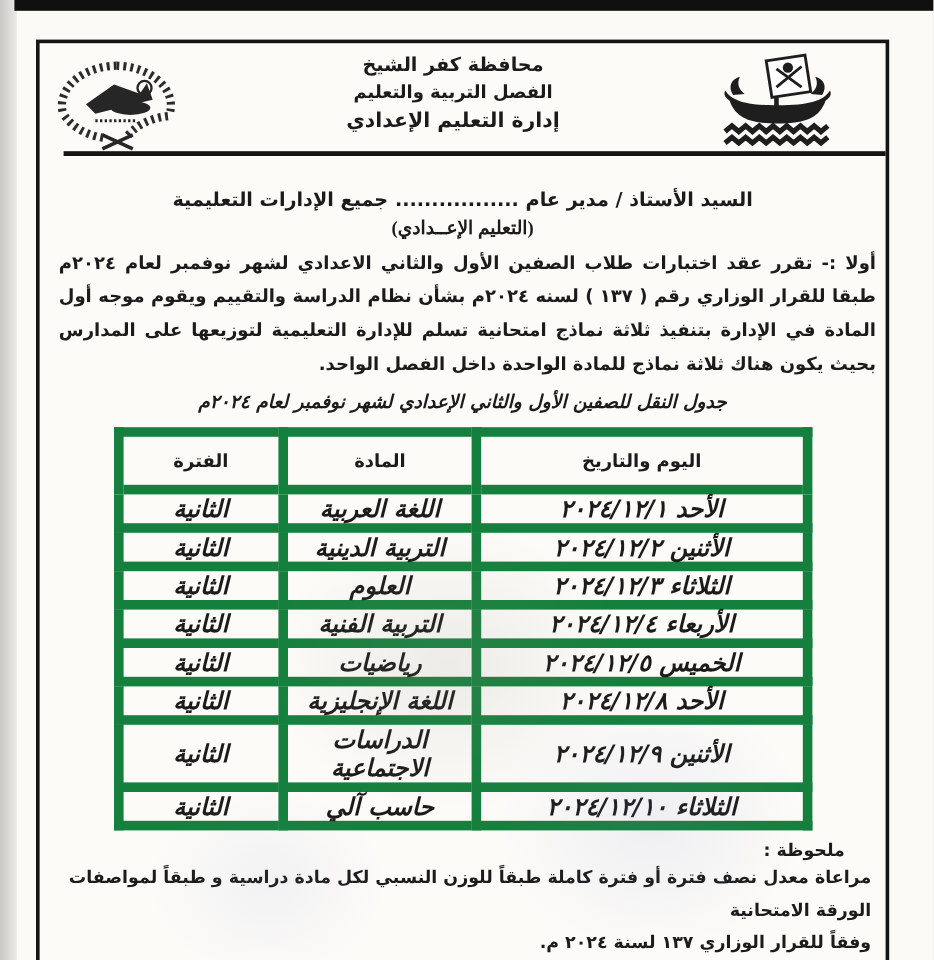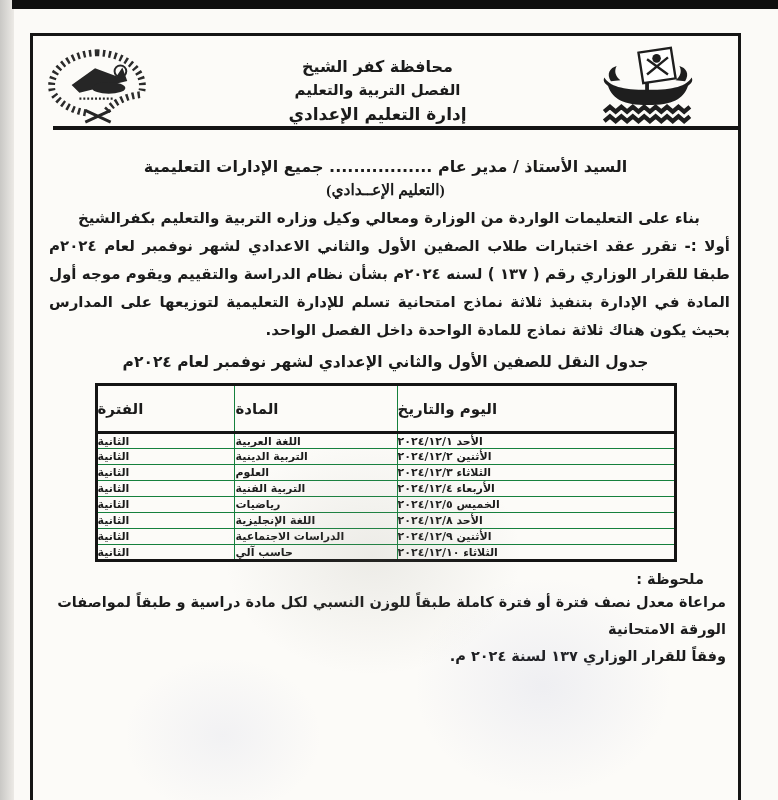--- a/index.html
+++ b/index.html
@@ -31,53 +31,53 @@
   
   .wm { position: absolute; pointer-events: none; }
   .wm1 { left: 190px; top: 400px; width: 300px; height: 240px;
          background: radial-gradient(ellipse at center, rgba(140,140,125,0.14), rgba(140,140,125,0) 70%); }
   .wm2 { left: 380px; top: 540px; width: 260px; height: 220px;
          background: radial-gradient(ellipse at center, rgba(120,130,190,0.10), rgba(120,130,190,0) 70%); }
   .wm3 { left: 90px; top: 620px; width: 200px; height: 160px;
          background: radial-gradient(ellipse at center, rgba(120,130,190,0.08), rgba(120,130,190,0) 70%); }
 
   .letterhead {
-    display: flex; align-items: flex-end;
+    display: flex; align-items: flex-start;
     padding: 8px 14px 0 2px; height: 88px;
   }
   .logo-right-box { width: 104px; height: 78px; margin-right: 24px; flex: 0 0 auto; }
   .logo-left-box  { width: 124px; height: 82px; flex: 0 0 auto; }
   .logo-right-box svg, .logo-left-box svg { width: 100%; height: 100%; }
   .org-block { flex: 1 1 auto; text-align: center; font-weight: bold; }
   .org-line1 { font-size: 16px; letter-spacing: 1px; }
   .org-line2 { font-size: 15px; margin-top: 5px; }
   .org-line3 { font-size: 17px; margin-top: 5px; }
 
   .rule { height: 4px; background: #141414; margin: 2px 0 0 20px; }
 
   .addressee { text-align: center; font-weight: bold; font-size: 16px; margin-top: 27px; }
   .dept      { text-align: center; font-weight: bold; font-size: 15.5px; margin-top: 5px; font-family: Liberation Serif, serif; }
 
   .body-text { padding: 5px 8px 0 16px; font-weight: bold; font-size: 15px;
                line-height: 28px; text-align: justify; }
   .body-text p { margin: 0; }
   .p-intro { text-indent: 30px; }
 
-  .table-title { text-align: center; font-weight: bold; font-size: 15.5px; margin-top: 9px; }
+  .table-title { text-align: center; font-weight: bold; font-size: 15.5px; margin-top: 9px; font-style: italic; }
 
   table.schedule {
     width: 582px; margin: 12px auto 0 auto;
     border-collapse: collapse; border: 3px solid #141414;
     font-weight: bold; background: transparent;
   }
   table.schedule th, table.schedule td {
-    border: 1px solid #15803d; text-align: left; vertical-align: middle;
+    border: 8px solid #15803d; text-align: center; vertical-align: middle;
   }
   table.schedule th { height: 48px; font-size: 15px; border-bottom: 3px solid #141414; }
-  table.schedule td { height: 16px; font-size: 11px; }
+  table.schedule td { height: 16px; font-size: 20px; font-style: italic; }
 
   .note-label { font-weight: bold; font-size: 14.5px; text-align: right;
                 padding: 9px 34px 0 0; }
   .note-line  { font-weight: bold; font-size: 14.5px; line-height: 27px;
                 padding: 2px 12px 0 16px; text-align: right; }
   .note-line2 { font-weight: bold; font-size: 14.5px; line-height: 27px;
                 padding: 0 12px 0 16px; text-align: right; }
 </style>
 </head>
 <body>
@@ -127,21 +127,20 @@
       </svg>
     </div>
   </div>
 
   <div class="rule"></div>
 
   <div class="addressee">السيد الأستاذ / مدير عام ................. جميع الإدارات التعليمية</div>
   <div class="dept">(التعليم الإعــدادي)</div>
 
   <div class="body-text">
-    <p class="p-intro">بناء على التعليمات الواردة من الوزارة ومعالي وكيل وزاره التربية والتعليم بكفرالشيخ</p>
     <p>أولا :- تقرر عقد اختبارات طلاب الصفين الأول والثاني الاعدادي لشهر نوفمبر لعام ٢٠٢٤م طبقا للقرار الوزاري رقم ( ١٣٧ ) لسنه ٢٠٢٤م بشأن نظام الدراسة والتقييم ويقوم موجه أول المادة في الإدارة بتنفيذ ثلاثة نماذج امتحانية تسلم للإدارة التعليمية لتوزيعها على المدارس بحيث يكون هناك ثلاثة نماذج للمادة الواحدة داخل الفصل الواحد.</p>
   </div>
 
   <div class="table-title">جدول النقل للصفين الأول والثاني الإعدادي لشهر نوفمبر لعام ٢٠٢٤م</div>
 
   <table class="schedule">
     <colgroup>
       <col style="width:48%">
         <col style="width:28%">
         <col style="width:24%">

